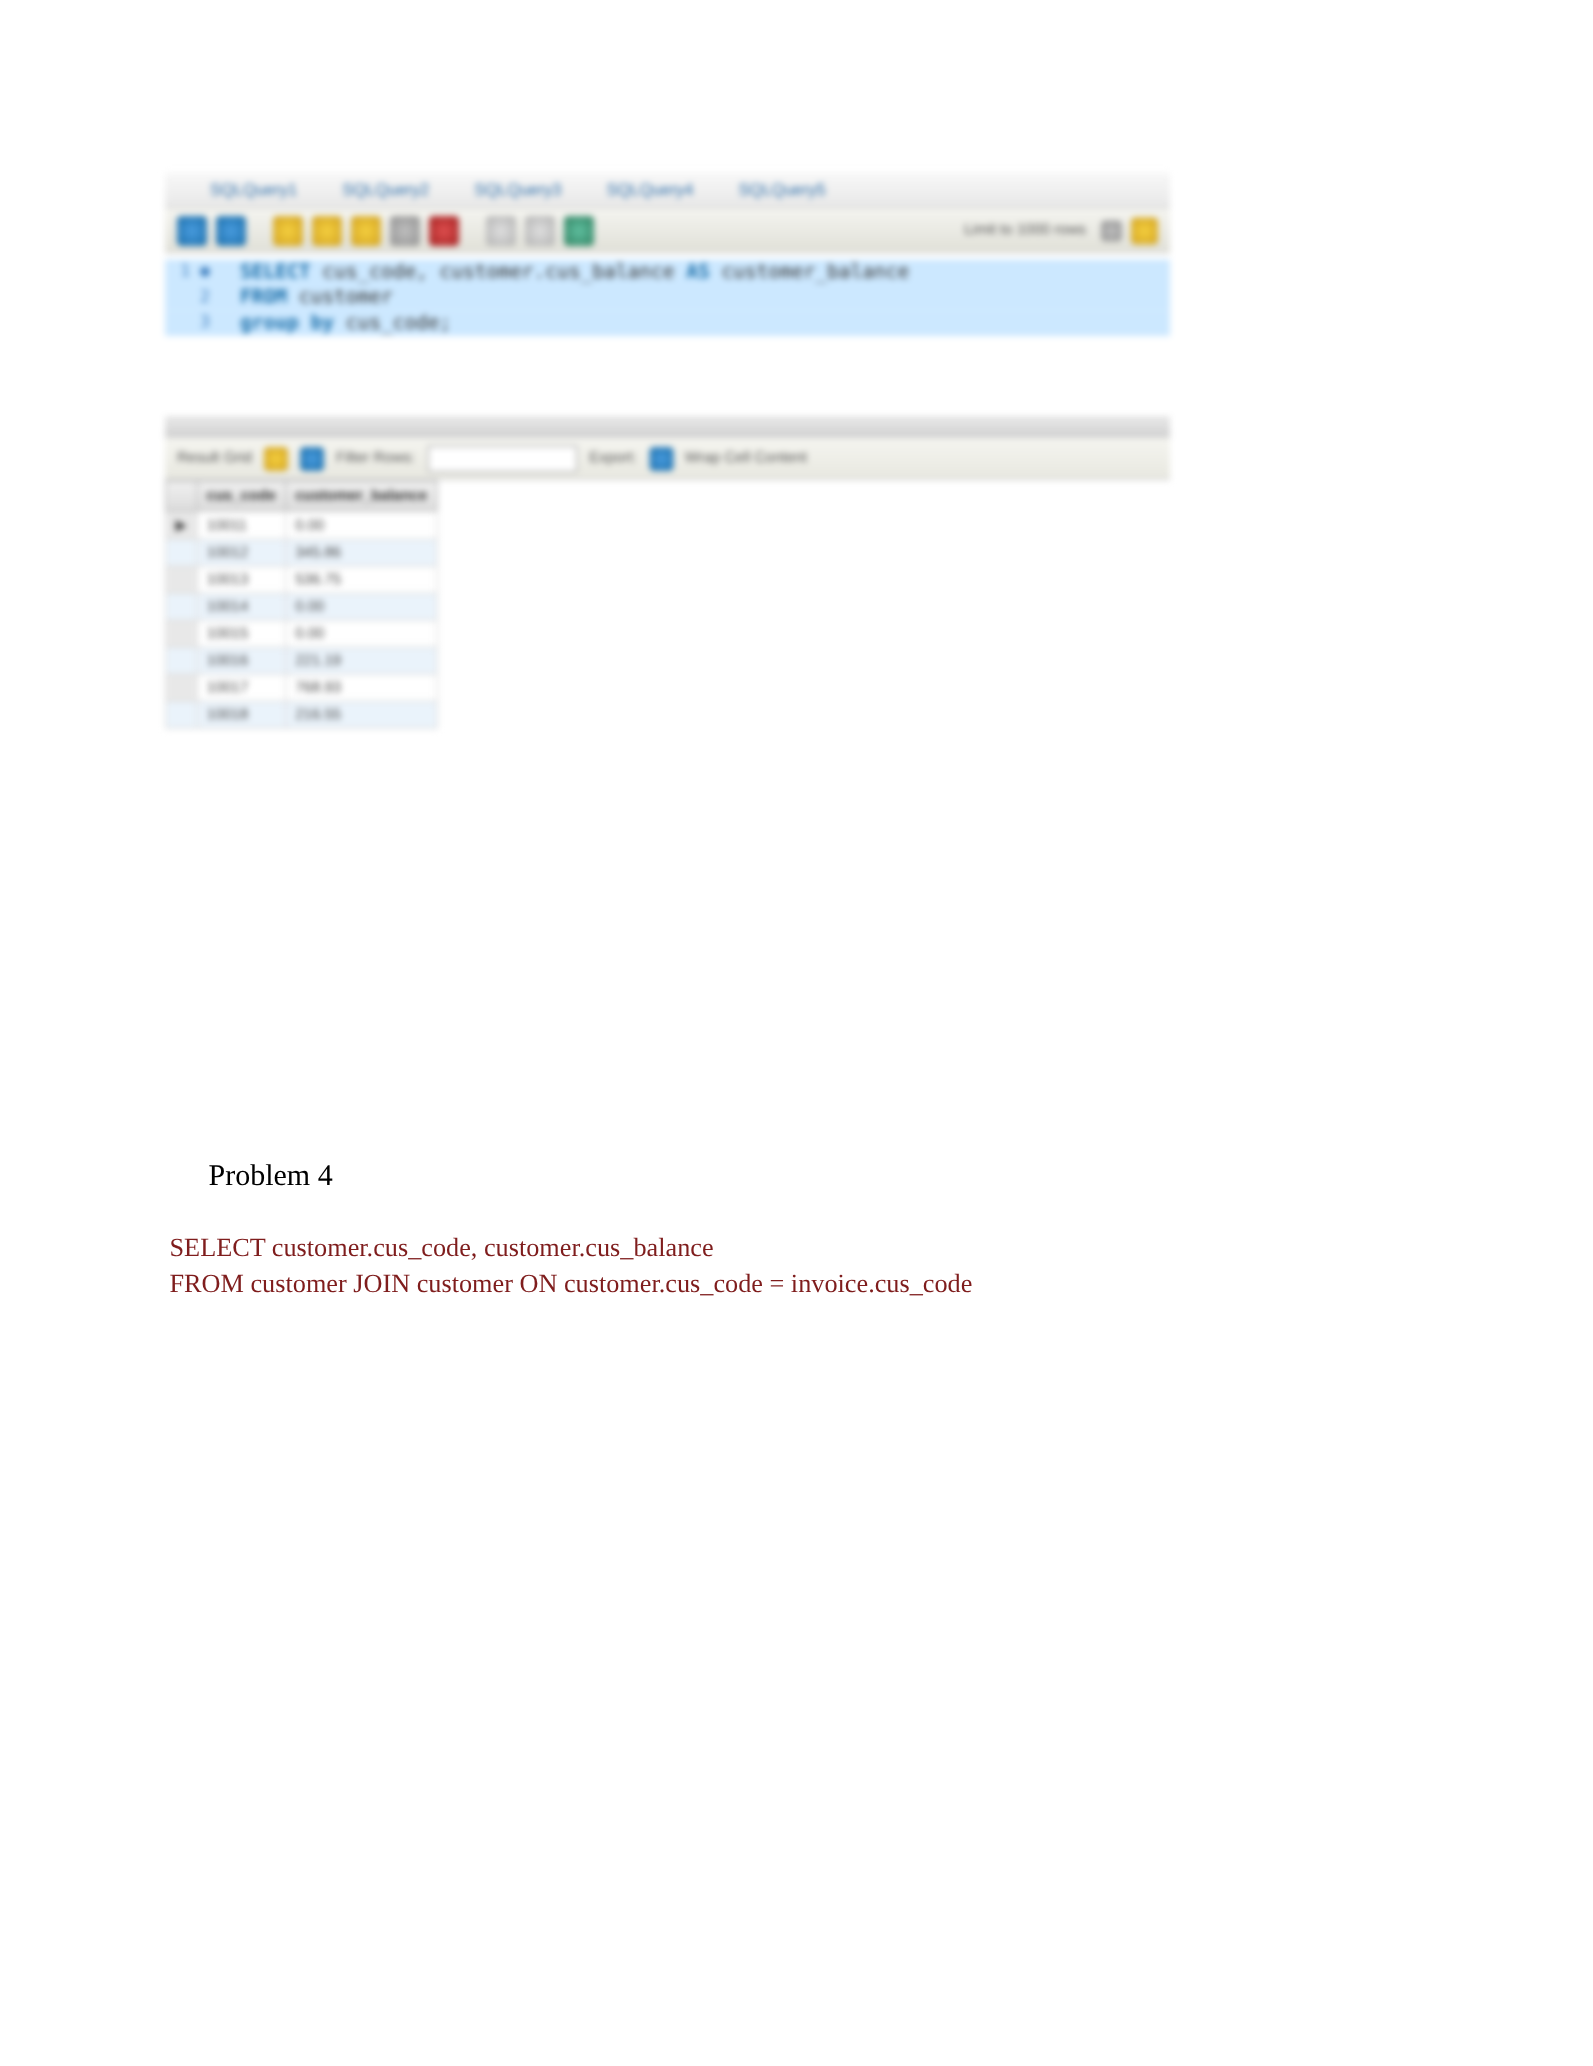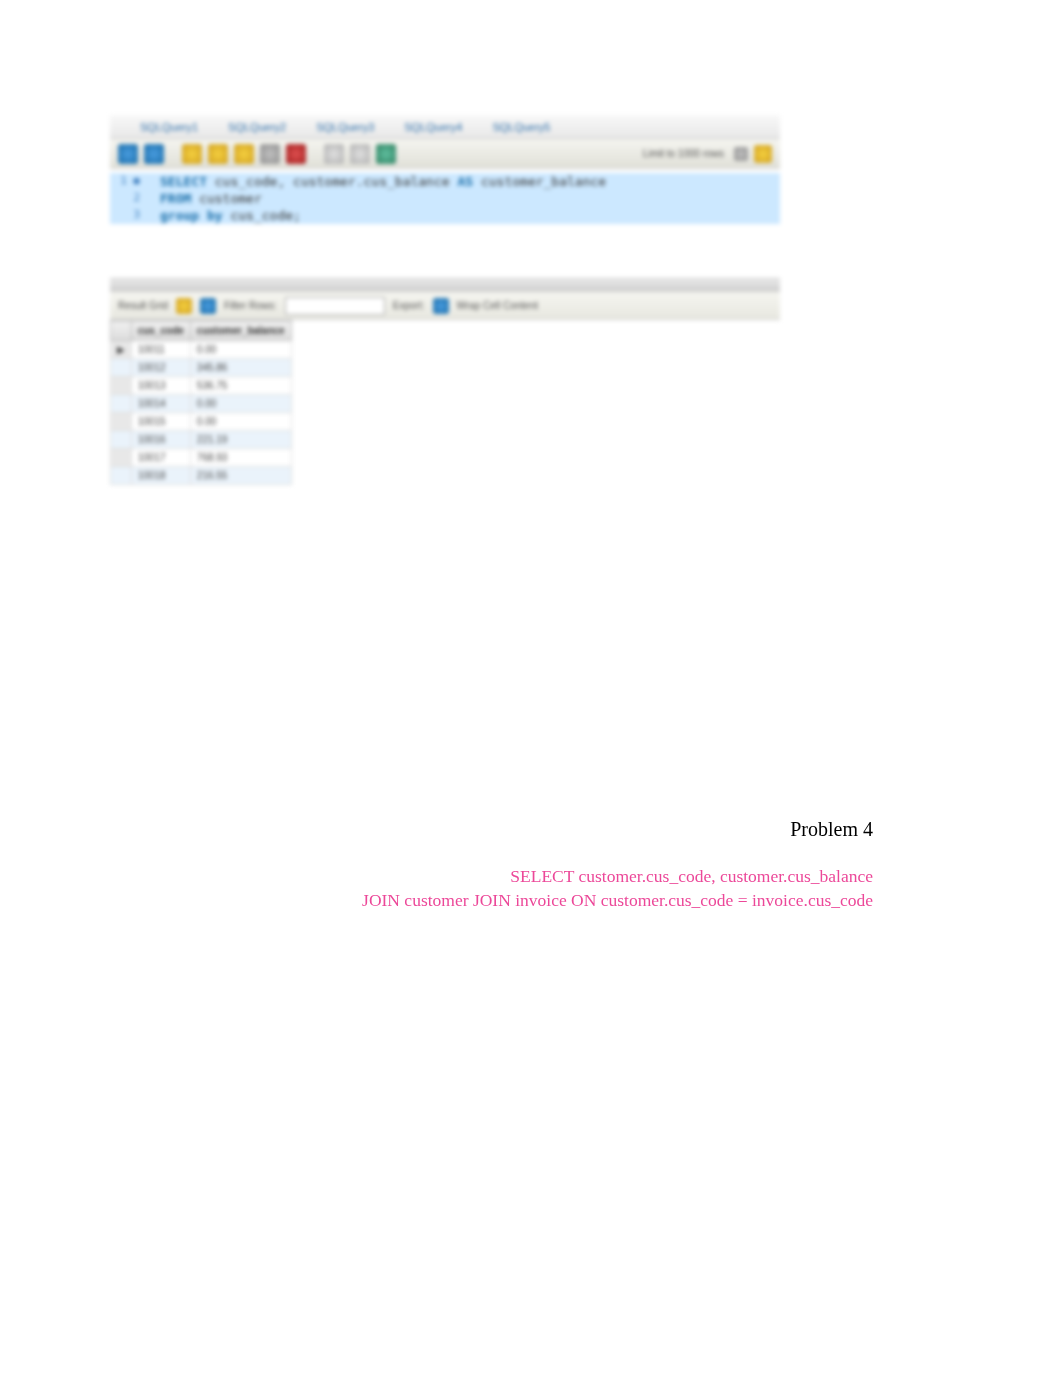--- a/index.html
+++ b/index.html
@@ -139,34 +139,33 @@
     }
     .results-table tr:nth-child(even) td {
       background: #eaf3fb;
     }
     .row-marker {
       width: 20px;
       background: #e8e8e8;
     }
     .text-content {
       position: absolute;
-      top: 818px;
+      top: 773px;
       left: 113px;
       width: 760px;
-      text-align: right;
     }
     .problem-heading {
       font-size: 20px;
       color: #000;
       margin-left: 26px;
       margin-bottom: 24px;
     }
     .sql-text {
       font-size: 17.5px;
-      color: #ec4899;
+      color: #7f1d1d;
       line-height: 1.35;
     }
   </style>
 </head>
 <body>
 
 <div class="screenshot-container">
   <div class="tabs-bar">
     <span class="tab-item">SQLQuery1</span>
     <span class="tab-item">SQLQuery2</span>
@@ -266,14 +265,14 @@
           <td>10018</td>
           <td>216.55</td>
         </tr>
       </tbody>
   </table>
 </div>
 
 <div class="text-content">
   <div class="problem-heading">Problem 4</div>
   <div class="sql-text">SELECT customer.cus_code, customer.cus_balance</div>
-  <div class="sql-text">JOIN customer JOIN invoice ON customer.cus_code = invoice.cus_code</div>
+  <div class="sql-text">FROM customer JOIN customer ON customer.cus_code = invoice.cus_code</div>
 </div>
 
 </body></html>

